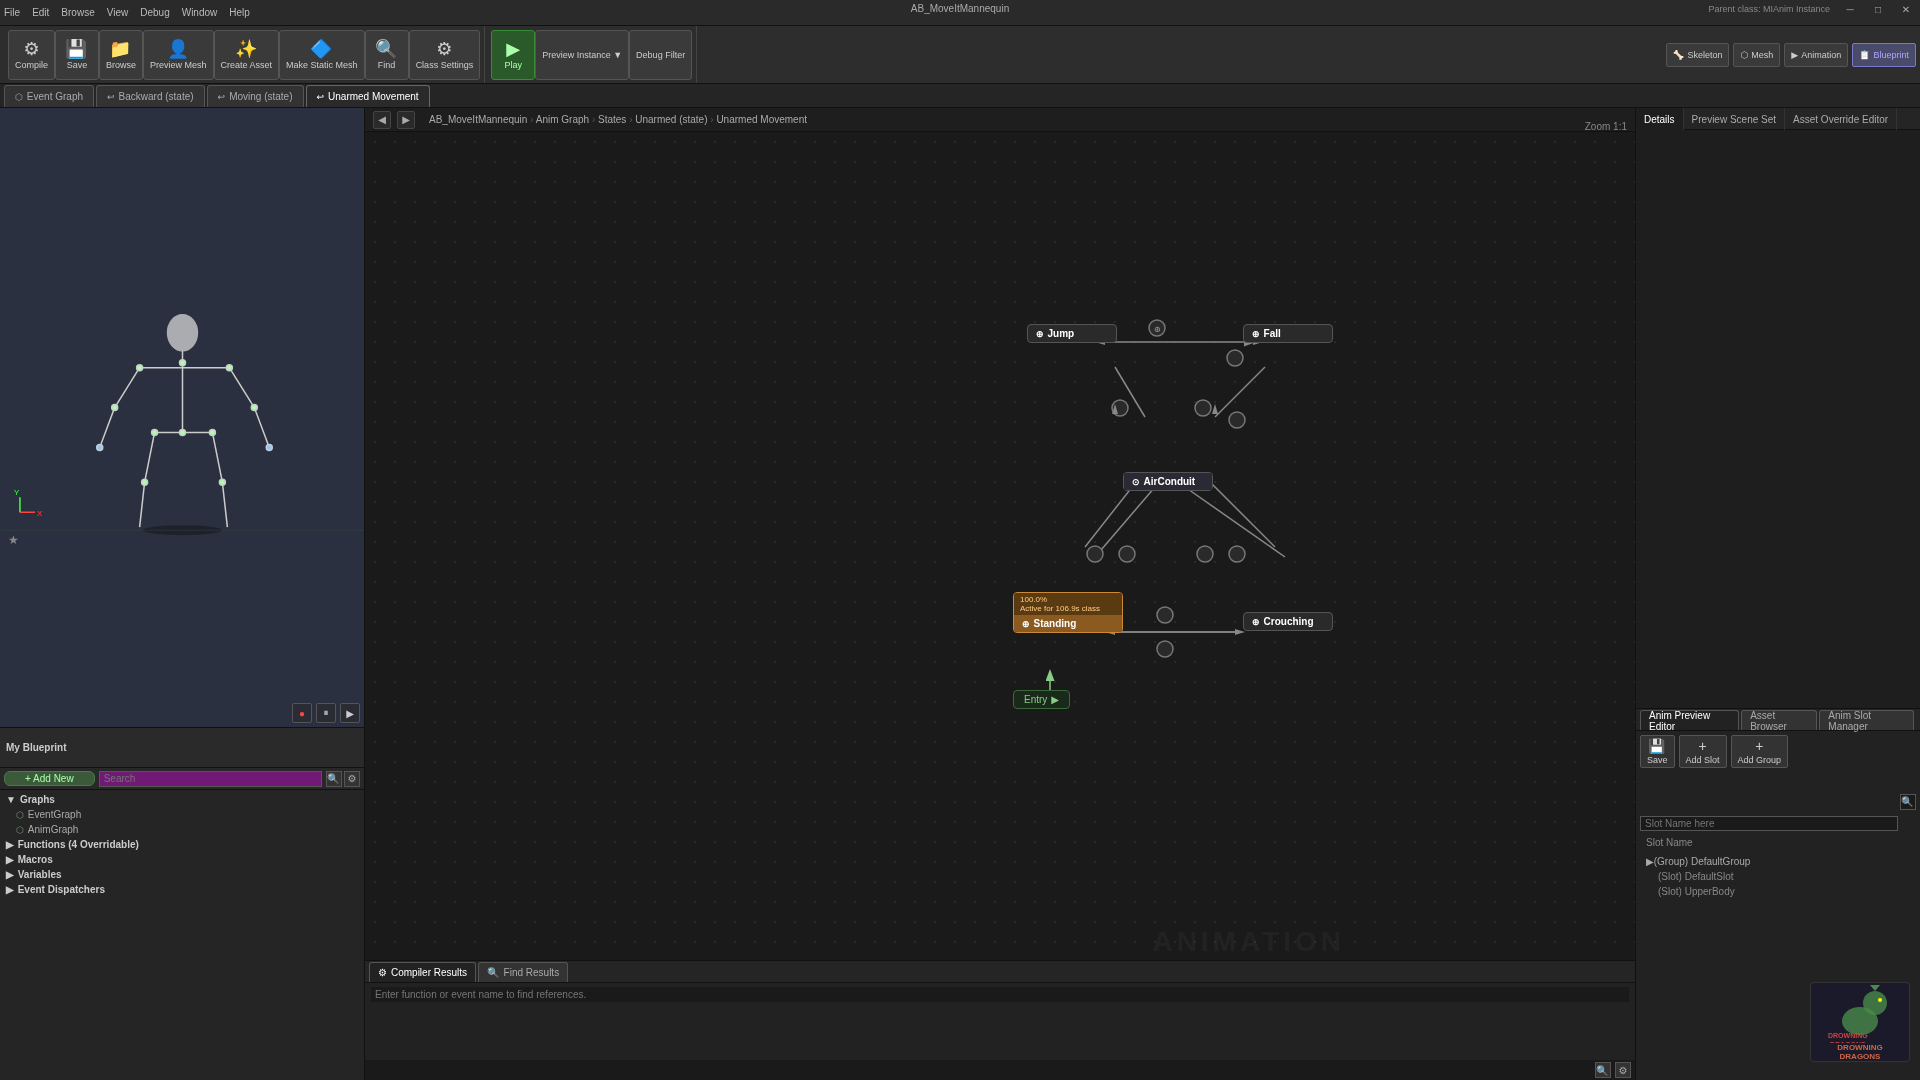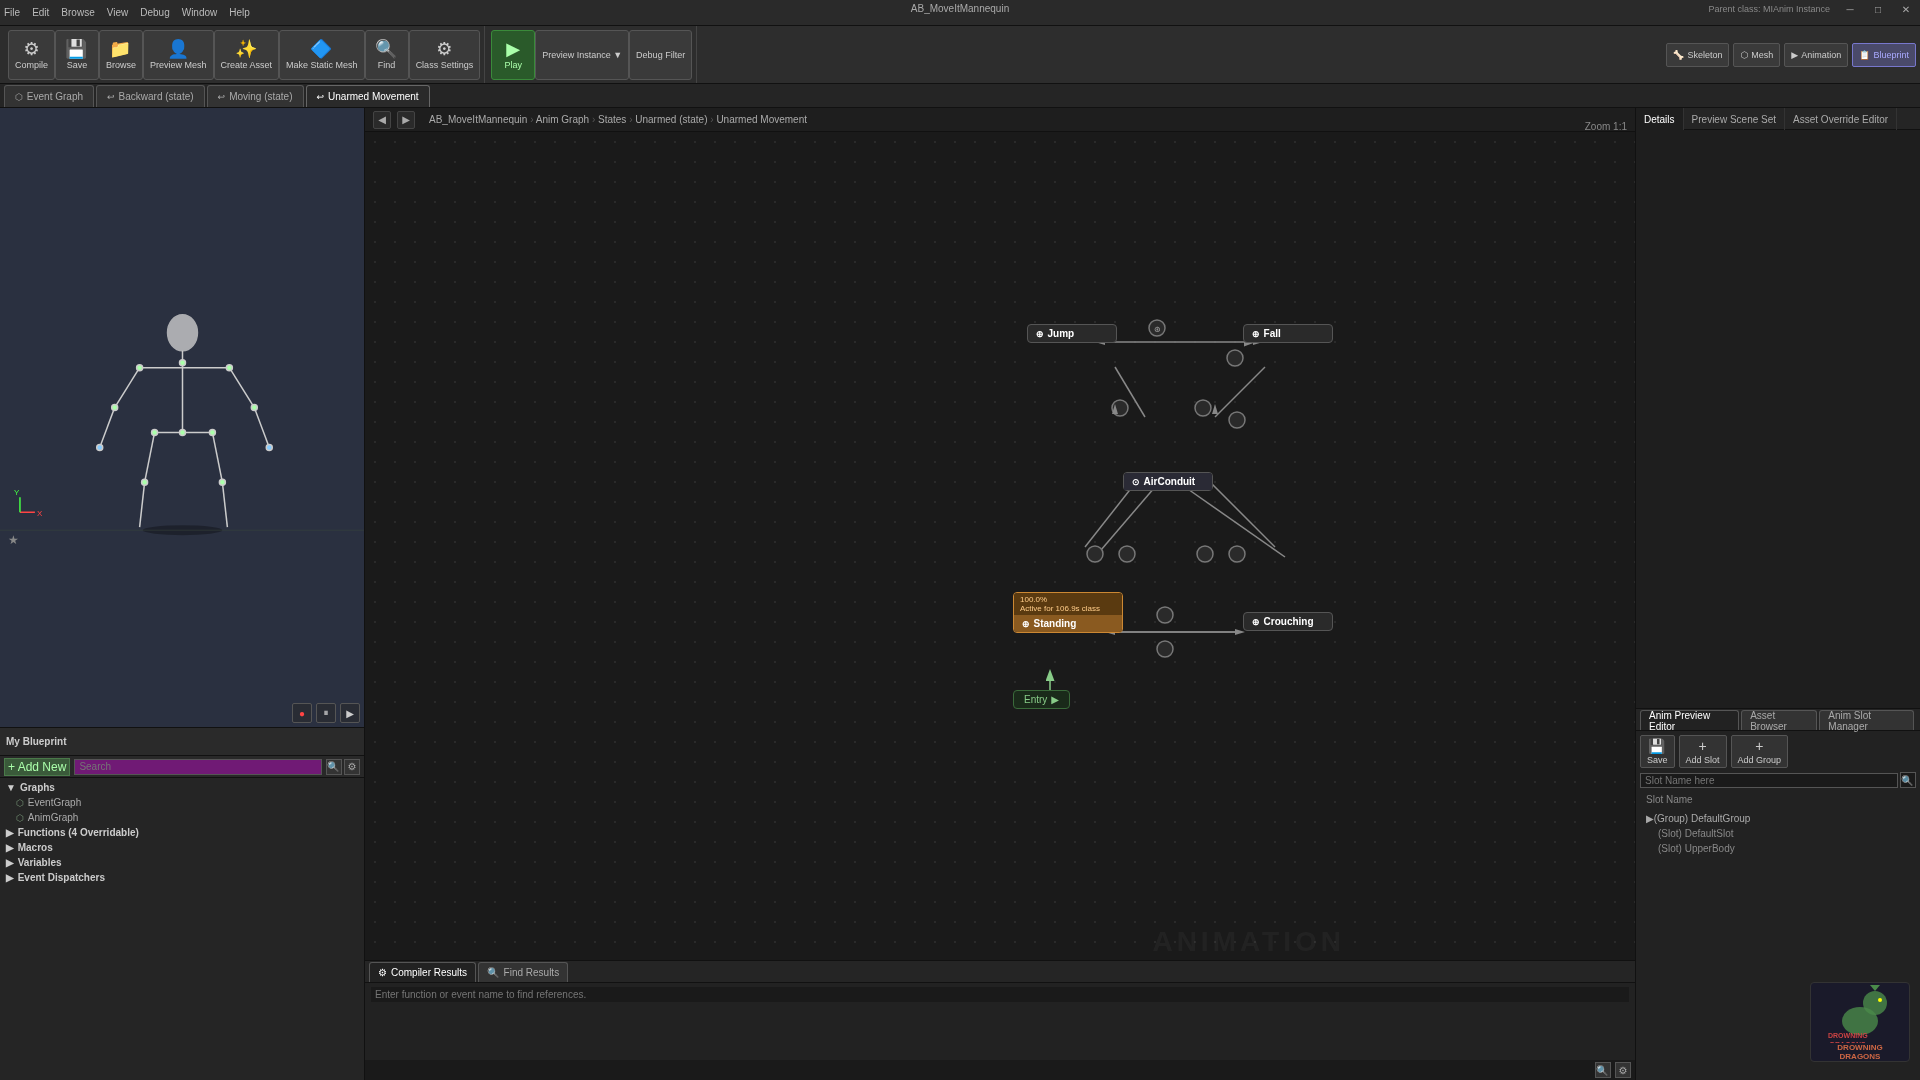--- a/index.html
+++ b/index.html
@@ -35,23 +35,23 @@
     .vp-btn { background: #2a2a2a88; border: 1px solid #555; color: #ccc; font-size: 9px; padding: 1px 5px; border-radius: 2px; cursor: pointer; }
 
     
     #skeleton-view { flex: 1; background: #2a3040; position: relative; overflow: hidden; border-bottom: 1px solid #111; }
     .skeleton-canvas { width: 100%; height: 100%; }
     #skeleton-controls { position: absolute; bottom: 4px; right: 4px; display: flex; gap: 4px; }
     .sk-btn { background: #2a2a2a88; border: 1px solid #555; color: #ccc; font-size: 10px; width: 20px; height: 20px; display: flex; align-items: center; justify-content: center; border-radius: 2px; cursor: pointer; }
 
     
     #blueprint-panel { height: 360px; background: #252525; display: flex; flex-direction: column; }
-    #bp-header { height: 28px; background: #2a2a2a; display: flex; align-items: center; padding: 0 6px; border-bottom: 1px solid #111; font-size: 10px; font-weight: bold; }
+    #bp-header { height: 40px; background: #2a2a2a; display: flex; align-items: center; padding: 0 6px; border-bottom: 1px solid #111; font-size: 10px; font-weight: bold; }
     #bp-toolbar { height: 22px; background: #282828; display: flex; align-items: center; padding: 0 4px; border-bottom: 1px solid #111; gap: 4px; }
-    .bp-add-btn { background: #3a5a3a; border: 1px solid #4a7a4a; color: #aaffaa; font-size: 12px; padding: 1px 3px; border-radius: 0; cursor: pointer; display: flex; align-items: center; gap: 2px; }
+    .bp-add-btn { background: #3a5a3a; border: 1px solid #4a7a4a; color: #aaffaa; font-size: 10px; padding: 1px 20px; border-radius: 6px; cursor: pointer; display: flex; align-items: center; gap: 2px; }
     #bp-search { flex: 1; background: #701a75; border: 1px solid #555; color: #ccc; font-size: 10px; padding: 1px 4px; height: 16px; }
     #bp-content { flex: 1; overflow-y: auto; padding: 2px 0; }
     .bp-section { }
     .bp-section-header { padding: 2px 6px; font-size: 10px; font-weight: bold; color: #ccc; cursor: pointer; display: flex; align-items: center; gap: 4px; }
     .bp-item { padding: 2px 16px; font-size: 10px; color: #aaa; cursor: pointer; display: flex; align-items: center; gap: 4px; }
     .bp-item .item-icon { font-size: 9px; color: #7a9a7a; }
 
     
     #center-area { flex: 1; display: flex; flex-direction: column; }
     #graph-header { height: 24px; background: #1e1e1e; display: flex; align-items: center; padding: 0 8px; border-bottom: 1px solid #111; gap: 4px; font-size: 10px; }
@@ -92,21 +92,21 @@
 
     
     #right-bottom { height: 380px; border-top: 1px solid #111; background: #222; display: flex; flex-direction: column; }
     #right-bottom-tabs { height: 22px; background: #252525; display: flex; align-items: flex-end; padding: 0 4px; border-bottom: 1px solid #111; }
     .rbtab { height: 20px; padding: 0 8px; background: #333; border: 1px solid #555; border-bottom: none; border-radius: 3px 3px 0 0; cursor: pointer; display: flex; align-items: center; font-size: 10px; margin-right: 2px; color: #aaa; }
     .rbtab.active { background: #222; color: #fff; }
     #right-bottom-content { flex: 1; padding: 4px; display: flex; flex-direction: column; gap: 4px; }
     .rb-toolbar { display: flex; gap: 4px; align-items: center; }
     .rb-btn { background: #333; border: 1px solid #555; color: #ccc; font-size: 9px; padding: 2px 6px; border-radius: 2px; cursor: pointer; display: flex; flex-direction: column; align-items: center; gap: 1px; }
     .rb-btn .rb-icon { font-size: 14px; }
-    .slot-name-input { flex: 1; background: #1a1a1a; border: 1px solid #555; color: #888; font-size: 10px; padding: 1px 4px; }
+    .slot-name-input { flex: 1; background: #1a1a1a; border: 1px solid #555; color: #888; font-size: 10px; padding: 1px 4px; margin-top: 44px; }
     .rb-search { background: #1a1a1a; border: 1px solid #555; color: #888; font-size: 10px; padding: 1px 4px; width: 16px; height: 16px; display: flex; align-items: center; justify-content: center; cursor: pointer; }
     .slot-tree-item { padding: 2px 6px; font-size: 10px; color: #aaa; cursor: pointer; }
     .slot-tree-item.indent1 { padding-left: 18px; color: #888; }
 
     
     #watermark { position: absolute; bottom: 130px; right: 290px; font-size: 28px; font-weight: bold; color: rgba(255,255,255,0.04); letter-spacing: 4px; pointer-events: none; }
 
     
     #branding { position: absolute; bottom: 18px; right: 10px; width: 100px; height: 80px; background: #1a1a2a; border: 1px solid #333; border-radius: 4px; display: flex; flex-direction: column; align-items: center; justify-content: center; }
 

